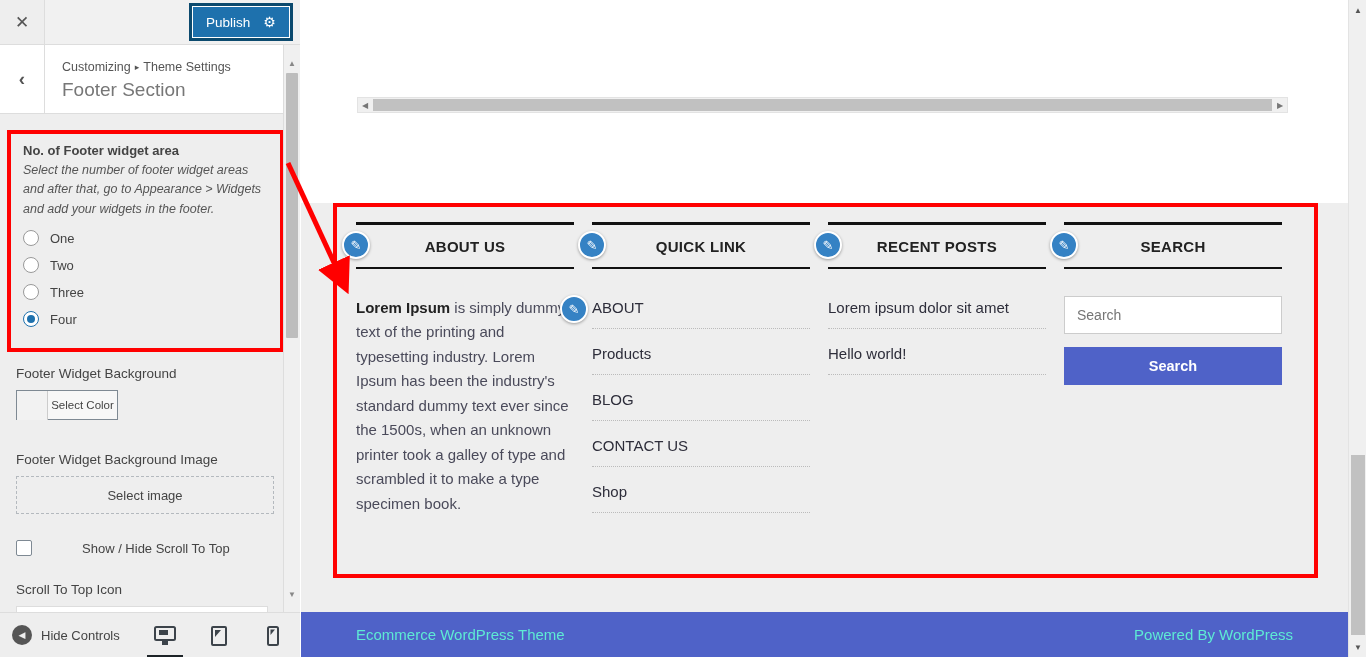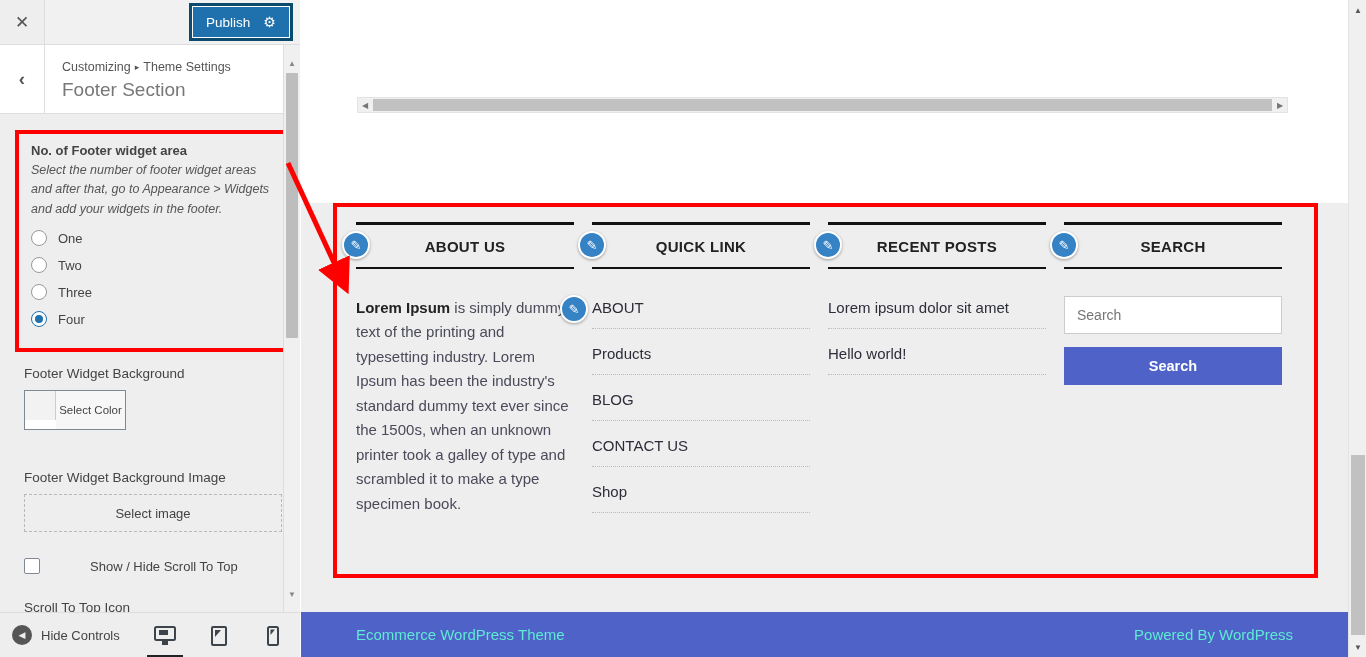--- a/index.html
+++ b/index.html
@@ -73,21 +73,21 @@
     font-size: 12.5px; color: #555;
   }
   #breadcrumb .sep { margin: 0 4px; font-size: 9px; vertical-align: 1px; }
   #section-title {
     position: absolute; left: 62px; top: 34px;
     font-size: 19px; color: #777; font-weight: normal;
   }
 
   
   #cz-body {
-    position: absolute; left: 12px; top: 114px;
+    position: absolute; left: 4px; top: 114px;
     width: 283px; height: 498px;
     background: #eee;
     overflow: hidden;
   }
 
   
   #footer-count-box {
     position: absolute; left: 3px; top: 16px;
     width: 277px; height: 222px;
     border: 4px solid #f00;
@@ -122,23 +122,23 @@
 
   
   #lower-controls {
     position: absolute; left: 12px; top: 252px; width: 260px;
   }
   .sect-label {
     font-size: 13.5px; color: #444; font-weight: normal;
     margin-bottom: 9px;
   }
   #color-picker {
-    display: flex; width: 102px; height: 40px;
+    display: flex; width: 102px; height: 30px;
     border: 1px solid #7e8993; background: #fff;
-    cursor: pointer; margin-bottom: 40px;
+    cursor: pointer; margin-bottom: 32px;
   }
   #color-swatch { width: 31px; height: 29px; background: #f2f2f2; border-right: 1px solid #ccc; }
   #color-text {
     flex: 1; display: flex; align-items: center; justify-content: center;
     font-size: 11.5px; color: #444; background: #f7f7f7;
   }
   #image-picker {
     width: 258px; height: 38px;
     border: 1px dashed #b4b9be; background: transparent;
     display: flex; align-items: center; justify-content: center;

